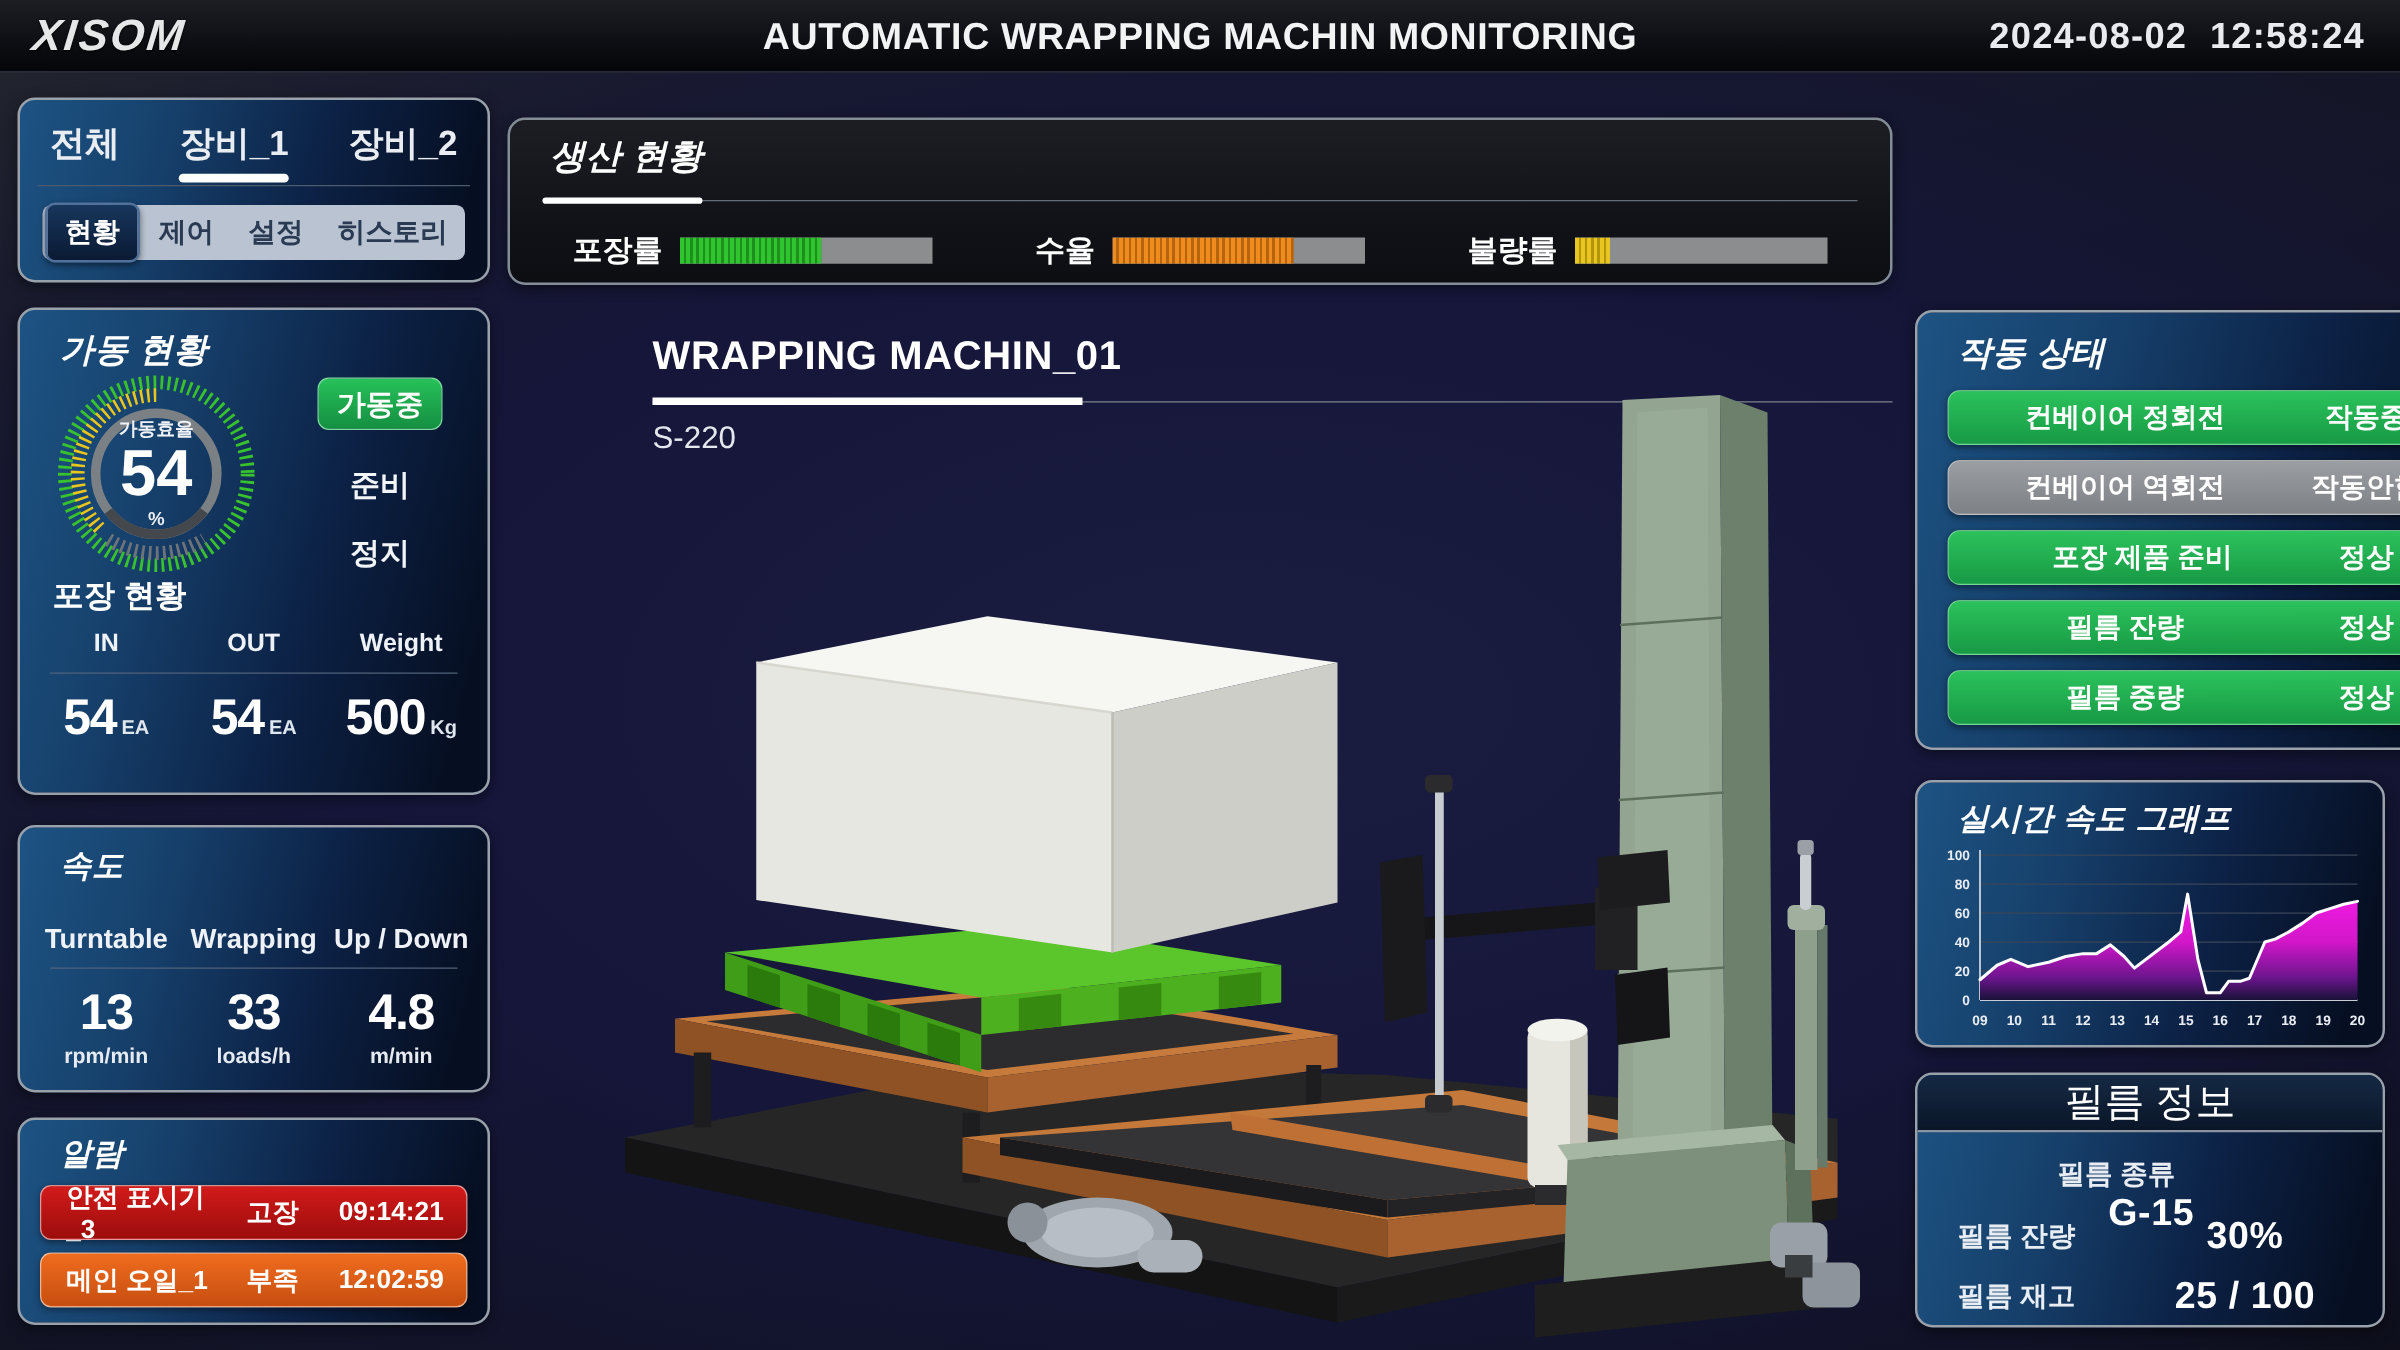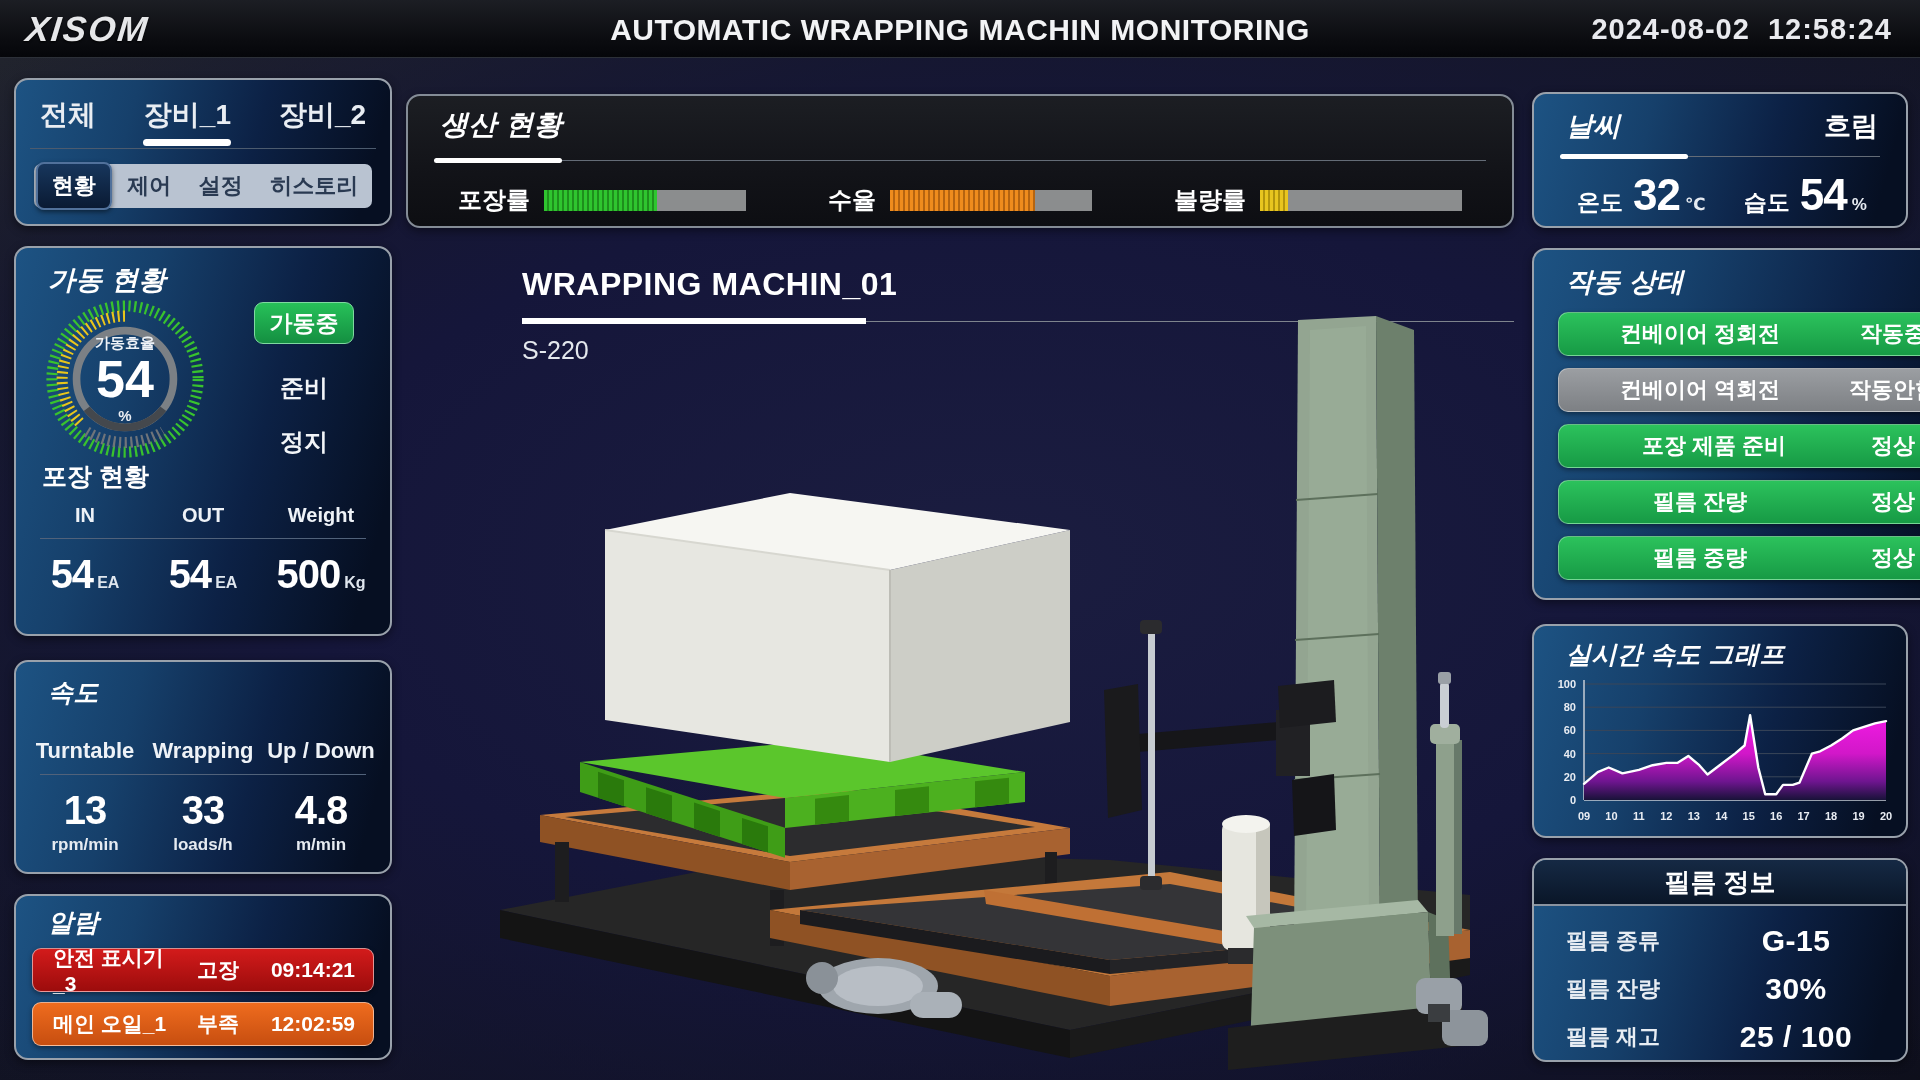--- a/index.html
+++ b/index.html
@@ -92,21 +92,21 @@
     display:flex; align-items:center; font-size:22px; font-weight:700;
     border:1px solid rgba(255,255,255,.35); box-shadow:0 2px 5px rgba(0,0,0,.4); }
   .st-row.on  { background:linear-gradient(180deg,#2cc25c,#179a45); }
   .st-row.off { background:linear-gradient(180deg,#9b9ea2,#7d8084); }
   .st-name { flex:1; text-align:center; padding-left:12px; }
   .st-state { width:128px; text-align:center; }
   
   #film-head { position:absolute; left:0; right:0; top:0; height:46px;
     background:linear-gradient(180deg,#152944,#0a1628); border-bottom:2px solid #8a93a0;
     border-radius:12px 12px 0 0; display:flex; align-items:center; justify-content:center;
-    font-size:26px; font-weight:700; }
+    font-size:32px; font-weight:400; }
   .film-row { position:absolute; left:32px; right:30px; display:flex; align-items:center; }
   .film-label { width:150px; font-size:22px; font-weight:700; color:#e8edf3; }
   .film-value { flex:1; text-align:center; font-size:30px; font-weight:700; letter-spacing:.5px; }
   
   #speed-chart { position:absolute; left:12px; top:48px; }
   #speed-chart text { font-family:"Liberation Sans","DejaVu Sans",sans-serif; }
   svg { display:block; }
 </style>
 </head>
 <body>
@@ -314,33 +314,20 @@
     <polygon points="668,424 832,410 832,428 668,442" fill="#161619"></polygon>
     <rect x="806" y="400" width="34" height="66" fill="#212124"></rect>
     <polygon points="808,376 864,370 866,412 810,418" fill="#1c1c1f"></polygon>
     <polygon points="822,470 864,464 866,520 824,526" fill="#151518"></polygon>
     <polygon points="634,380 668,374 672,500 638,508" fill="#1a1a1c"></polygon>
     <rect x="678" y="318" width="7" height="252" fill="#c7ccd1"></rect>
     <rect x="670" y="310" width="22" height="14" rx="4" fill="#2b2b2e"></rect>
     <rect x="670" y="566" width="22" height="14" rx="4" fill="#2b2b2e"></rect>
   </svg>
 
-  <div class="panel" style="left:1532px;top:92px;width:376px;height:136px;">
-    <div class="p-title" style="top:14px;">날씨</div>
-    <div class="w-cond">흐림</div>
-    <div class="rule" style="left:26px;right:26px;top:60px;"></div>
-    <div class="w-row">
-      <div>
-        <span class="w-label">온도</span><span class="w-val">32</span><span class="w-unit">℃</span>
-      </div>
-      <div>
-        <span class="w-label">습도</span><span class="w-val">54</span><span class="w-unit">%</span>
-      </div>
-    </div>
-  </div>
 
   <div class="panel" style="left:1532px;top:248px;width:452px;height:352px;">
     <div class="p-title" style="top:14px;">작동 상태</div>
     <div class="st-row on" style="top:62px;">
       <div class="st-name">컨베이어 정회전</div>
         <div class="st-state">작동중</div>
     </div>
     <div class="st-row off" style="top:118px;">
       <div class="st-name">컨베이어 역회전</div>
         <div class="st-state">작동안함</div>
@@ -395,21 +382,21 @@
         <text x="285.0909090909091" y="146" text-anchor="middle" fill="#e9edf3" font-size="11" font-weight="700">18</text>
         <text x="312.54545454545456" y="146" text-anchor="middle" fill="#e9edf3" font-size="11" font-weight="700">19</text>
         <text x="340" y="146" text-anchor="middle" fill="#e9edf3" font-size="11" font-weight="700">20</text>
         <polygon points="38.0,109.8 51.7,98.2 62.7,93.5 76.4,99.3 92.9,95.8 106.6,91.2 120.4,88.9 131.3,88.9 142.3,81.9 153.3,91.2 161.5,100.5 175.3,90.0 189.0,79.6 198.6,71.5 204.1,41.3 212.3,93.5 219.2,120.2 230.2,120.2 237.0,110.9 246.7,110.9 253.5,108.6 265.9,79.6 274.1,77.3 285.1,71.5 296.1,64.5 307.1,56.4 318.0,52.9 329.0,49.4 340.0,47.1 340,126 38,126" fill="url(#magGrad)"></polygon>
         <polyline points="38.0,109.8 51.7,98.2 62.7,93.5 76.4,99.3 92.9,95.8 106.6,91.2 120.4,88.9 131.3,88.9 142.3,81.9 153.3,91.2 161.5,100.5 175.3,90.0 189.0,79.6 198.6,71.5 204.1,41.3 212.3,93.5 219.2,120.2 230.2,120.2 237.0,110.9 246.7,110.9 253.5,108.6 265.9,79.6 274.1,77.3 285.1,71.5 296.1,64.5 307.1,56.4 318.0,52.9 329.0,49.4 340.0,47.1" fill="none" stroke="#ffffff" stroke-width="2.4" stroke-linejoin="round" stroke-linecap="round"></polyline>
       </svg>
   </div>
 
   <div class="panel" style="left:1532px;top:858px;width:376px;height:204px;">
     <div id="film-head">필름 정보</div>
-    <div class="film-row" style="top:64px;">
+    <div class="film-row" style="top:64px;flex-direction:column;">
       <div class="film-label">필름 종류</div>
         <div class="film-value">G-15</div>
     </div>
     <div class="film-row" style="top:112px;">
       <div class="film-label">필름 잔량</div>
         <div class="film-value">30%</div>
     </div>
     <div class="film-row" style="top:160px;">
       <div class="film-label">필름 재고</div>
         <div class="film-value">25 / 100</div>

